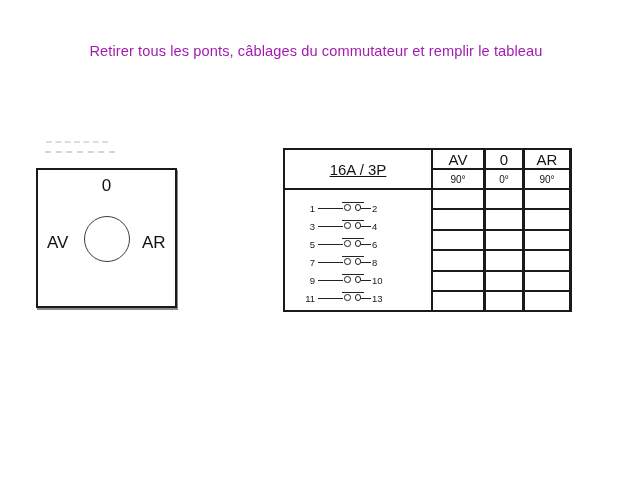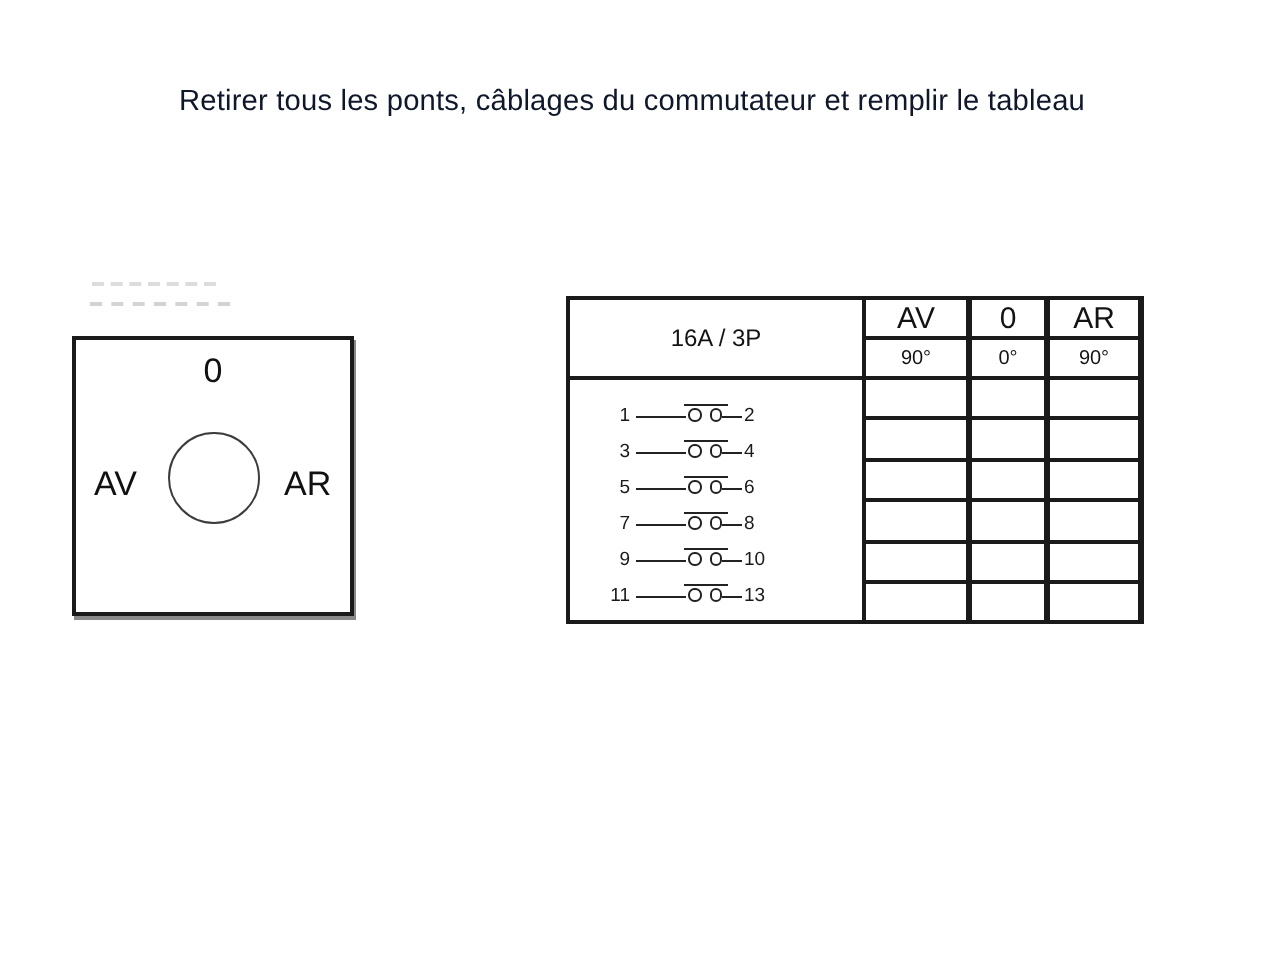--- a/index.html
+++ b/index.html
@@ -10,21 +10,21 @@
     color:#1c1c1c;
     position:relative;
     overflow:hidden;
   }
 
   
   .instructions {
     position:absolute; top:43px; left:0; width:632px;
     text-align:center;
     font-size:14.6px; line-height:17.6px;
-    color:#0f172a;
+    color:#a21caf;
     letter-spacing:0.1px;
   }
 
   
   .artifact { position:absolute; height:0; }
   .artifact.a1 { left:46px; top:141px; width:62px; border-top:2.5px dashed #dcdcdc; }
   .artifact.a2 { left:45px; top:151px; width:70px; border-top:2.5px dashed #d4d4d4; }
 
   
   .panel {
@@ -62,21 +62,21 @@
   .ctable td {
     border:2px solid #1a1a1a;
     padding:0; margin:0;
     text-align:center; vertical-align:middle;
     font-size:15px; color:#131313;
   }
   .ctable td.col-zero { border-left-width:3px; border-right-width:3px; }
   .ctable td.col-ar   { border-right-width:3px; }
   .ctable tr.hdr1 td { height:18px; }
   .ctable tr.hdr2 td { height:18px; font-size:10px;text-align:center; }
-  .ctable td.device { width:146px; font-size:12px; }
+  .ctable td.device { width:146px; font-size:15px;text-decoration:underline; }
   .ctable td.c-av { width:50px; }
   .ctable td.c-0  { width:36px; }
   .ctable td.c-ar { width:44px; }
   .ctable tr.body td { height:18.4px; }
   .ctable td.symcell {
     vertical-align:top; text-align:left;
     position:relative;
   }
 
   

